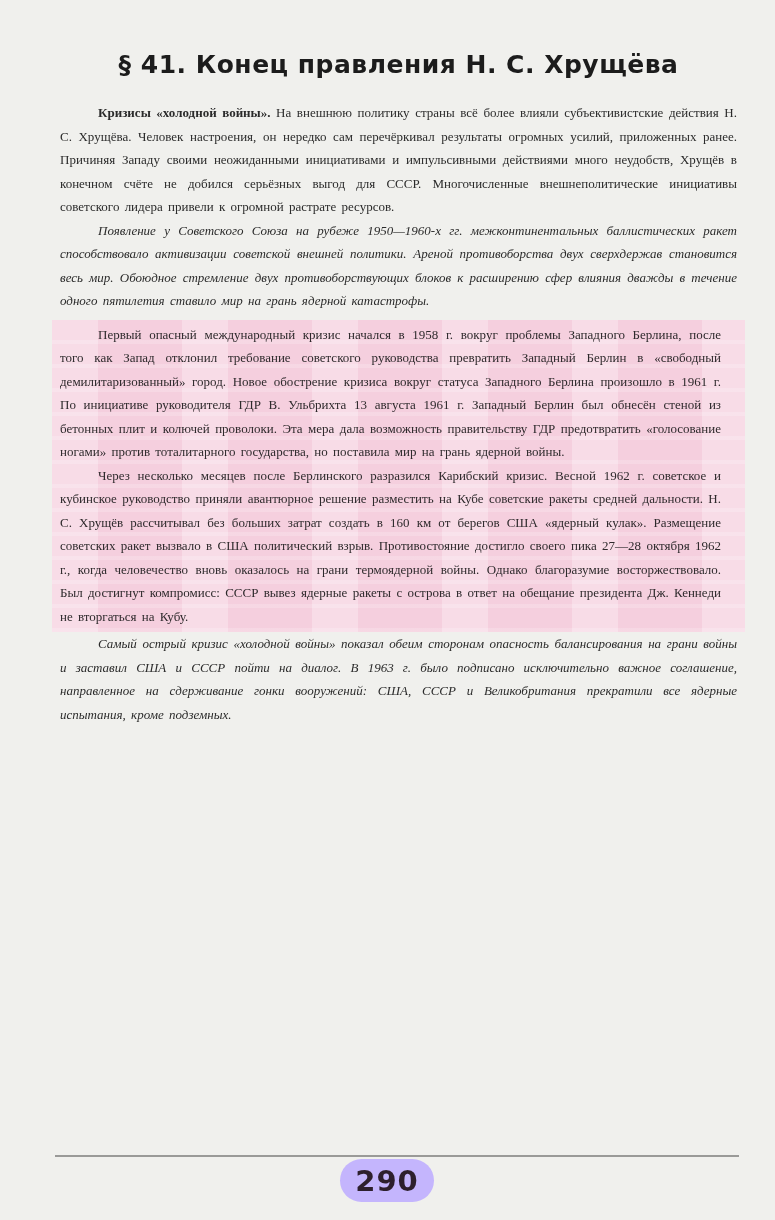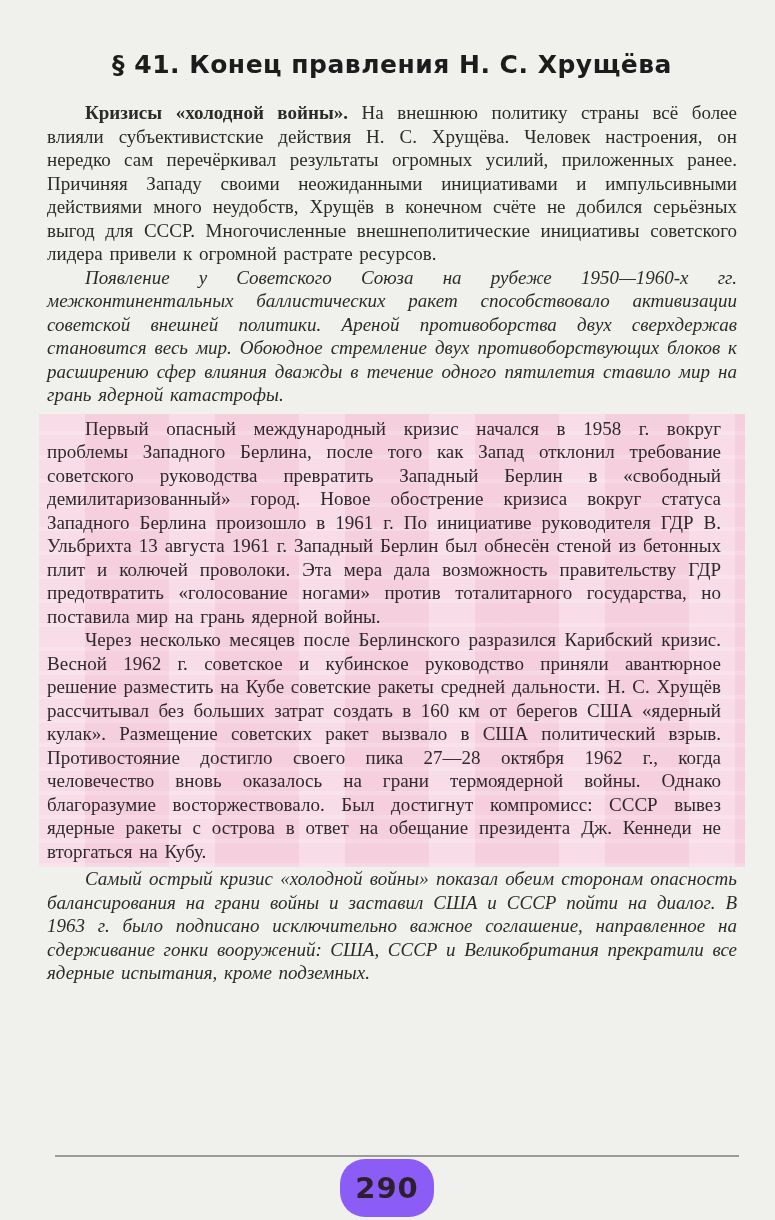--- a/index.html
+++ b/index.html
@@ -7,36 +7,36 @@
     position: relative;
     width: 775px;
     height: 1220px;
     background: #f0f0ed;
     overflow: hidden;
     font-family: "Liberation Serif", serif;
     color: #2b2b2b;
   }
   .content {
     position: absolute;
-    left: 47px;
+    left: 60px;
     right: 38px;
     top: 50px;
   }
   h1.title {
     font-family: "DejaVu Sans", sans-serif;
     font-weight: bold;
     font-size: 25px;
     letter-spacing: 0.5px;
     text-align: center;
     color: #1c1c1c;
     margin: 0 0 22px 0;
   }
   p.para {
     margin: 0;
-    font-size: 19px;
+    font-size: 13px;
     line-height: 23.5px;
     text-align: justify;
     text-indent: 38px;
     word-spacing: 2px;
   }
   .gap-before { margin-top: 9px; font-style: italic; }
   .highlight-block {
     margin: 7px -8px 0 -8px;
     padding: 3px 24px 4px 8px;
     background-color: #f5cfde;
@@ -55,22 +55,22 @@
     right: 36px;
     top: 1155px;
     height: 2px;
     background: #9a9a98;
   }
   .page-badge {
     position: absolute;
     left: 340px;
     top: 1159px;
     width: 94px;
-    height: 58px;
-    background: #8b5cf6;
+    height: 43px;
+    background: #c4b5fd;
     display: flex;
     align-items: center;
     justify-content: center;
     border-radius: 25px;
   }
   .page-badge span {
     font-family: "DejaVu Sans", sans-serif;
     font-weight: bold;
     font-size: 29px;
     letter-spacing: 1px;

